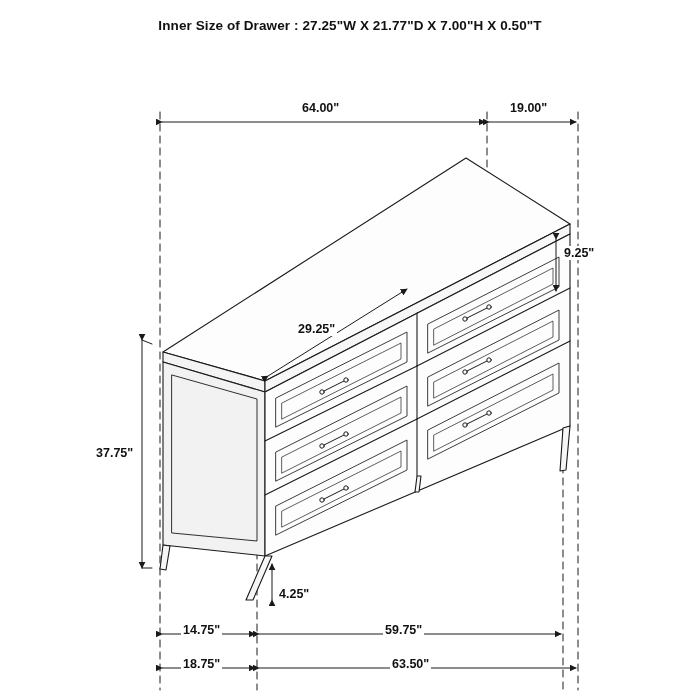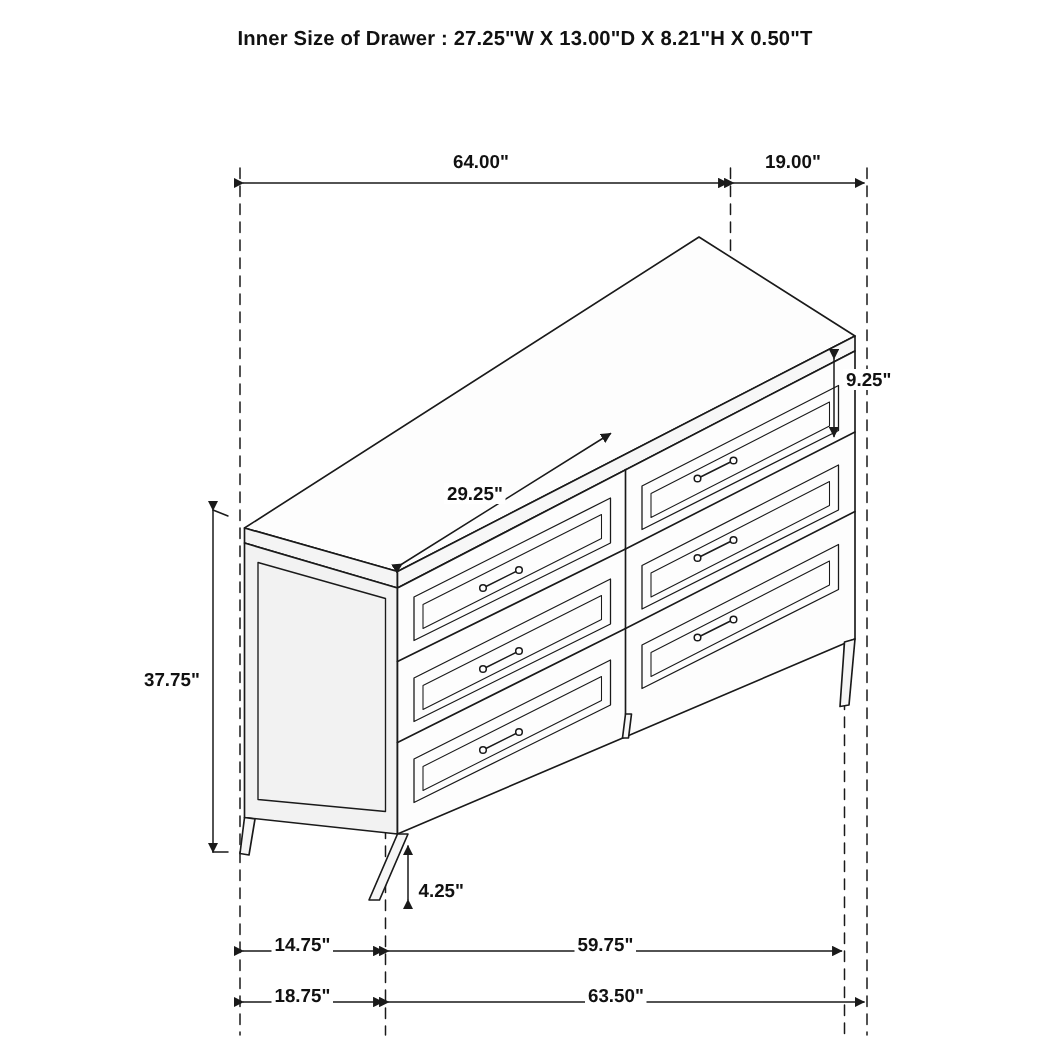--- a/index.html
+++ b/index.html
@@ -49,21 +49,21 @@
     background: #ffffff;
     padding: 0 2px;
     line-height: 14px;
   }
 </style>
 </head>
 <body>
 
 <div id="stage">
 
-  <div id="title">Inner Size of Drawer : 27.25"W X 13.00"D X 8.21"H X 0.50"T</div>
+  <div id="title">Inner Size of Drawer : 27.25"W X 21.77"D X 7.00"H X 0.50"T</div>
 
   <svg id="drawing" viewBox="0 0 700 700">
     <defs>
       <marker id="arrowEnd" viewBox="0 0 10 10" refX="9" refY="5" markerWidth="7" markerHeight="7" orient="auto-start-reverse">
         <path d="M 0 0 L 10 5 L 0 10 z" fill="#1a1a1a"></path>
       </marker>
       <marker id="arrowStart" viewBox="0 0 10 10" refX="1" refY="5" markerWidth="7" markerHeight="7" orient="auto-start-reverse">
         <path d="M 10 0 L 0 5 L 10 10 z" fill="#1a1a1a"></path>
       </marker>
     </defs>

